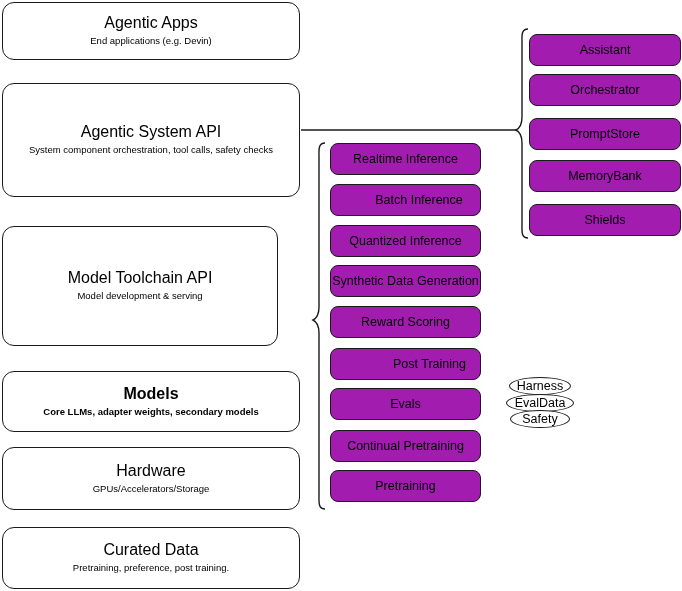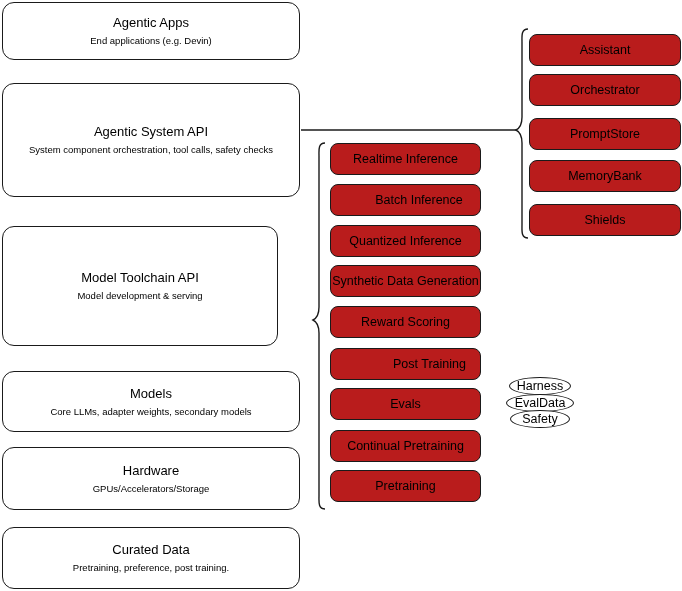--- a/index.html
+++ b/index.html
@@ -27,36 +27,36 @@
     border: 1.4px solid #1a1a1a;
     border-radius: 12px;
     background: #ffffff;
     display: flex;
     flex-direction: column;
     align-items: center;
     justify-content: center;
     text-align: center;
   }
   .box .title {
-    font-size: 13px;
+    font-size: 16px;
     line-height: 16px;
     color: #000;
   }
   .box .subtitle {
     font-size: 9.5px;
     line-height: 13px;
     color: #000;
     margin-top: 3px;
   }
   .chip {
     position: absolute;
     box-sizing: border-box;
     border: 1.4px solid #1a1a1a;
     border-radius: 8px;
-    background: #b91c1c;
+    background: #a21caf;
     display: flex;
     align-items: center;
     justify-content: center;
     font-size: 12.5px;
     color: #000;
   }
   .pill {
     position: absolute;
     box-sizing: border-box;
     border: 1.4px solid #1a1a1a;
@@ -97,21 +97,21 @@
   <div class="box" style="left:2px; top:83px; width:298px; height:114px;">
     <div class="title">Agentic System API</div>
     <div class="subtitle">System component orchestration, tool calls, safety checks</div>
   </div>
 
   <div class="box" style="left:2px; top:226px; width:276px; height:120px;">
     <div class="title">Model Toolchain API</div>
     <div class="subtitle">Model development &amp; serving</div>
   </div>
 
-  <div class="box" style="left:2px; top:371px; width:298px; height:61px;">
+  <div class="box" style="left:2px; top:371px; width:298px; height:61px;font-weight:bold;">
     <div class="title">Models</div>
     <div class="subtitle">Core LLMs, adapter weights, secondary models</div>
   </div>
 
   <div class="box" style="left:2px; top:447px; width:298px; height:63px;">
     <div class="title">Hardware</div>
     <div class="subtitle">GPUs/Accelerators/Storage</div>
   </div>
 
   <div class="box" style="left:2px; top:527px; width:298px; height:62px;">

